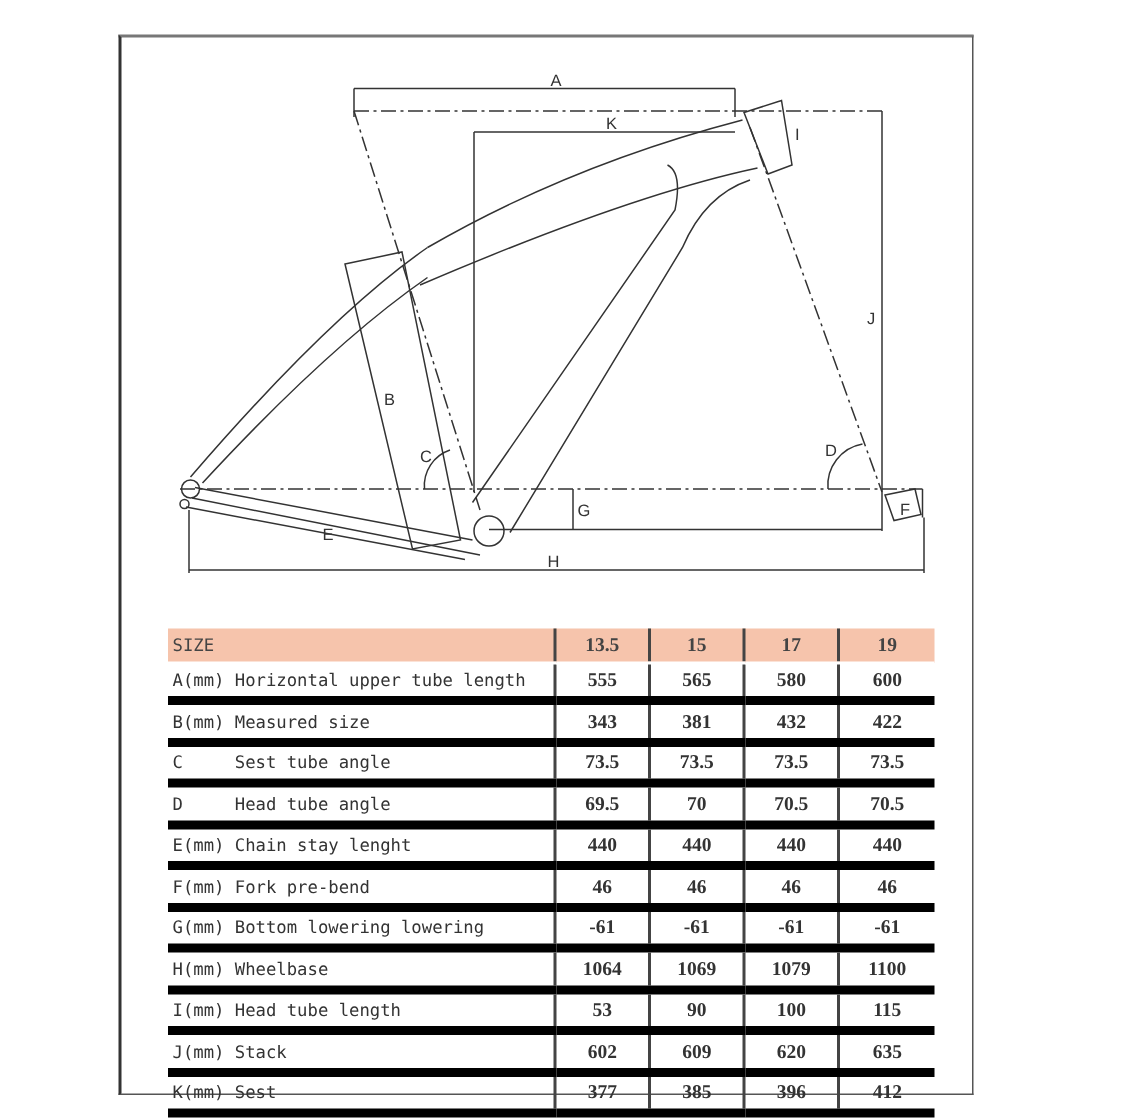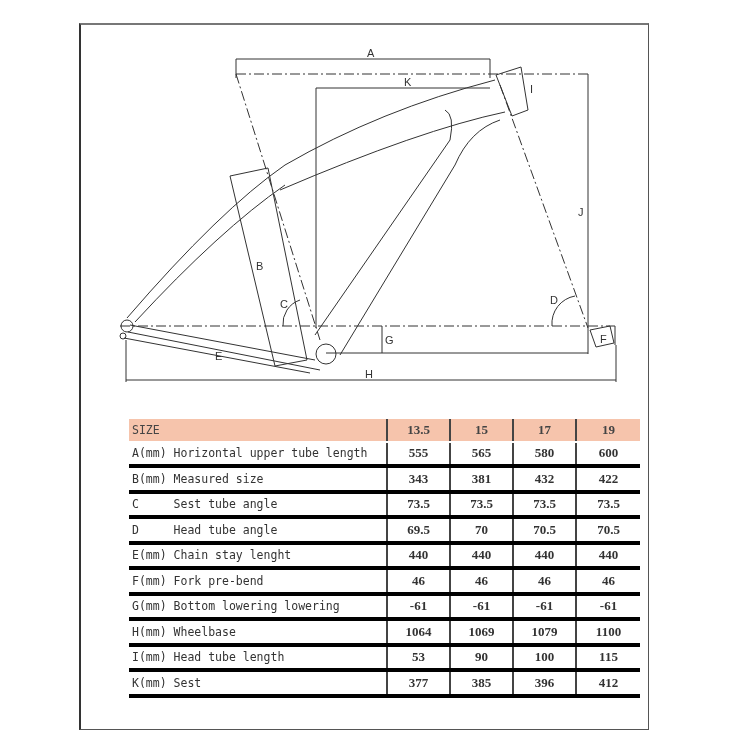--- a/index.html
+++ b/index.html
@@ -1,20 +1,20 @@
 <!DOCTYPE html>
 <html><head>
 <meta charset="utf-8">
 <style>
   html, body { margin:0; padding:0; background:#fff; }
   body { width:747px; height:746px; position:relative; overflow:hidden; font-family:"DejaVu Serif", serif; }
   .frame { position:absolute; left:79px; top:23px; width:570px; height:707px; border:1px solid #555; border-left:2px solid #333; border-top:2px solid #777; box-sizing:border-box; }
   svg.diagram { position:absolute; left:0; top:0; }
-  table.geo { position:absolute; left:112px; top:419px; width:511px; border-collapse:collapse; font-family:"DejaVu Sans Mono", "Liberation Mono", monospace; font-size:11.5px; color:#333;margin-left:17px; }
-  table.geo td { height:21.5px; padding:0 3px; border-bottom:4px solid #000000; white-space:pre; }
+  table.geo { position:absolute; left:112px; top:419px; width:511px; border-collapse:collapse; font-family:"DejaVu Sans Mono", "Liberation Mono", monospace; font-size:11.5px; color:#333; }
+  table.geo td { height:21.5px; padding:0 3px; border-bottom:6px solid #000000; white-space:pre; }
   table.geo td.v { text-align:center; border-left:2px solid #444; font-family:"Liberation Serif", serif; font-size:13px;font-weight:bold; }
   table.geo tr.hdr td { background:#f6c4ac; border-bottom:2px solid #fff; color:#444; }
   table.geo tr.hdr td.v { border-left:2px solid #444; }
   .lbl { font-family:"Liberation Sans", sans-serif; font-size:11px; fill:#333; }
 </style>
 </head>
 <body>
 
 <div class="frame"></div>
 
@@ -159,20 +159,27 @@
         <td class="v">1100</td>
       </tr>
   <tr>
         <td>I(mm) Head tube length</td>
         <td class="v">53</td>
         <td class="v">90</td>
         <td class="v">100</td>
         <td class="v">115</td>
       </tr>
   <tr>
+        <td>J(mm) Stack</td>
+        <td class="v">602</td>
+        <td class="v">609</td>
+        <td class="v">620</td>
+        <td class="v">635</td>
+      </tr>
+  <tr>
         <td>K(mm) Sest</td>
         <td class="v">377</td>
         <td class="v">385</td>
         <td class="v">396</td>
         <td class="v">412</td>
       </tr>
 </tbody>
   </table>
 
 </body></html>

